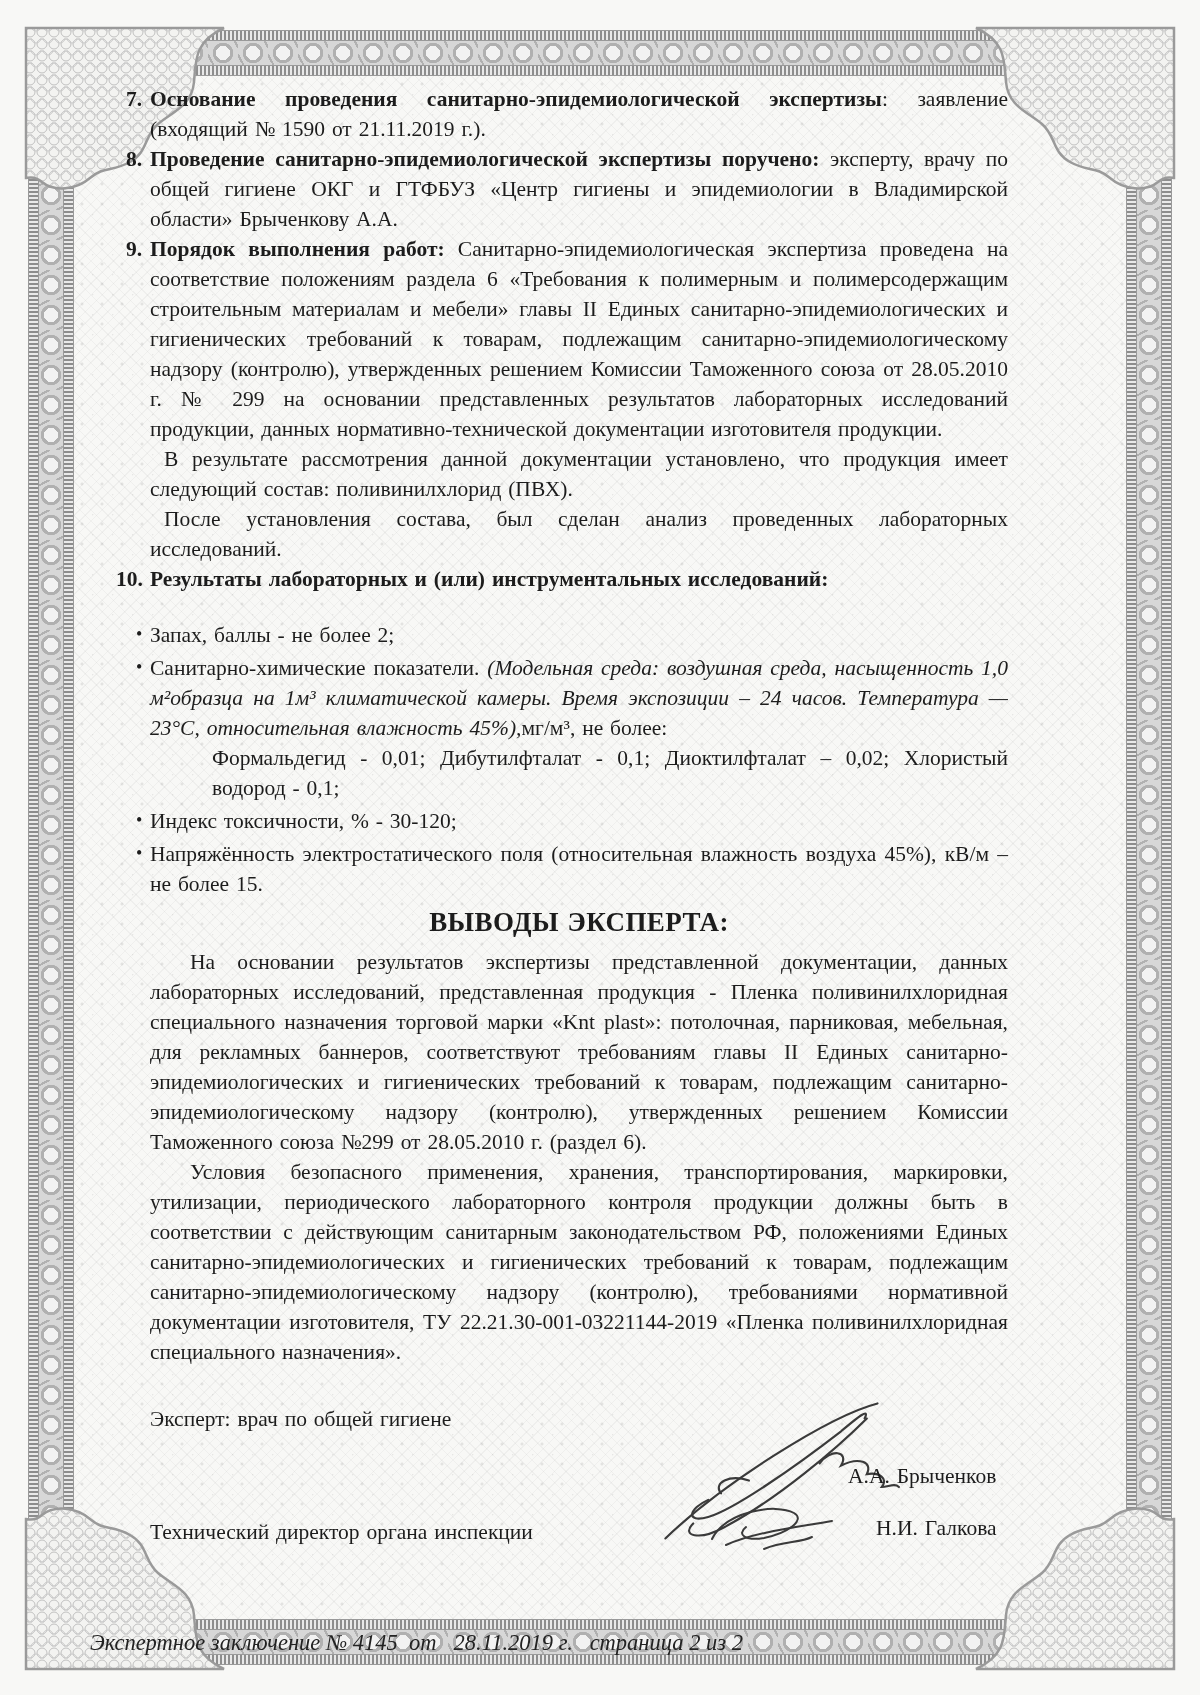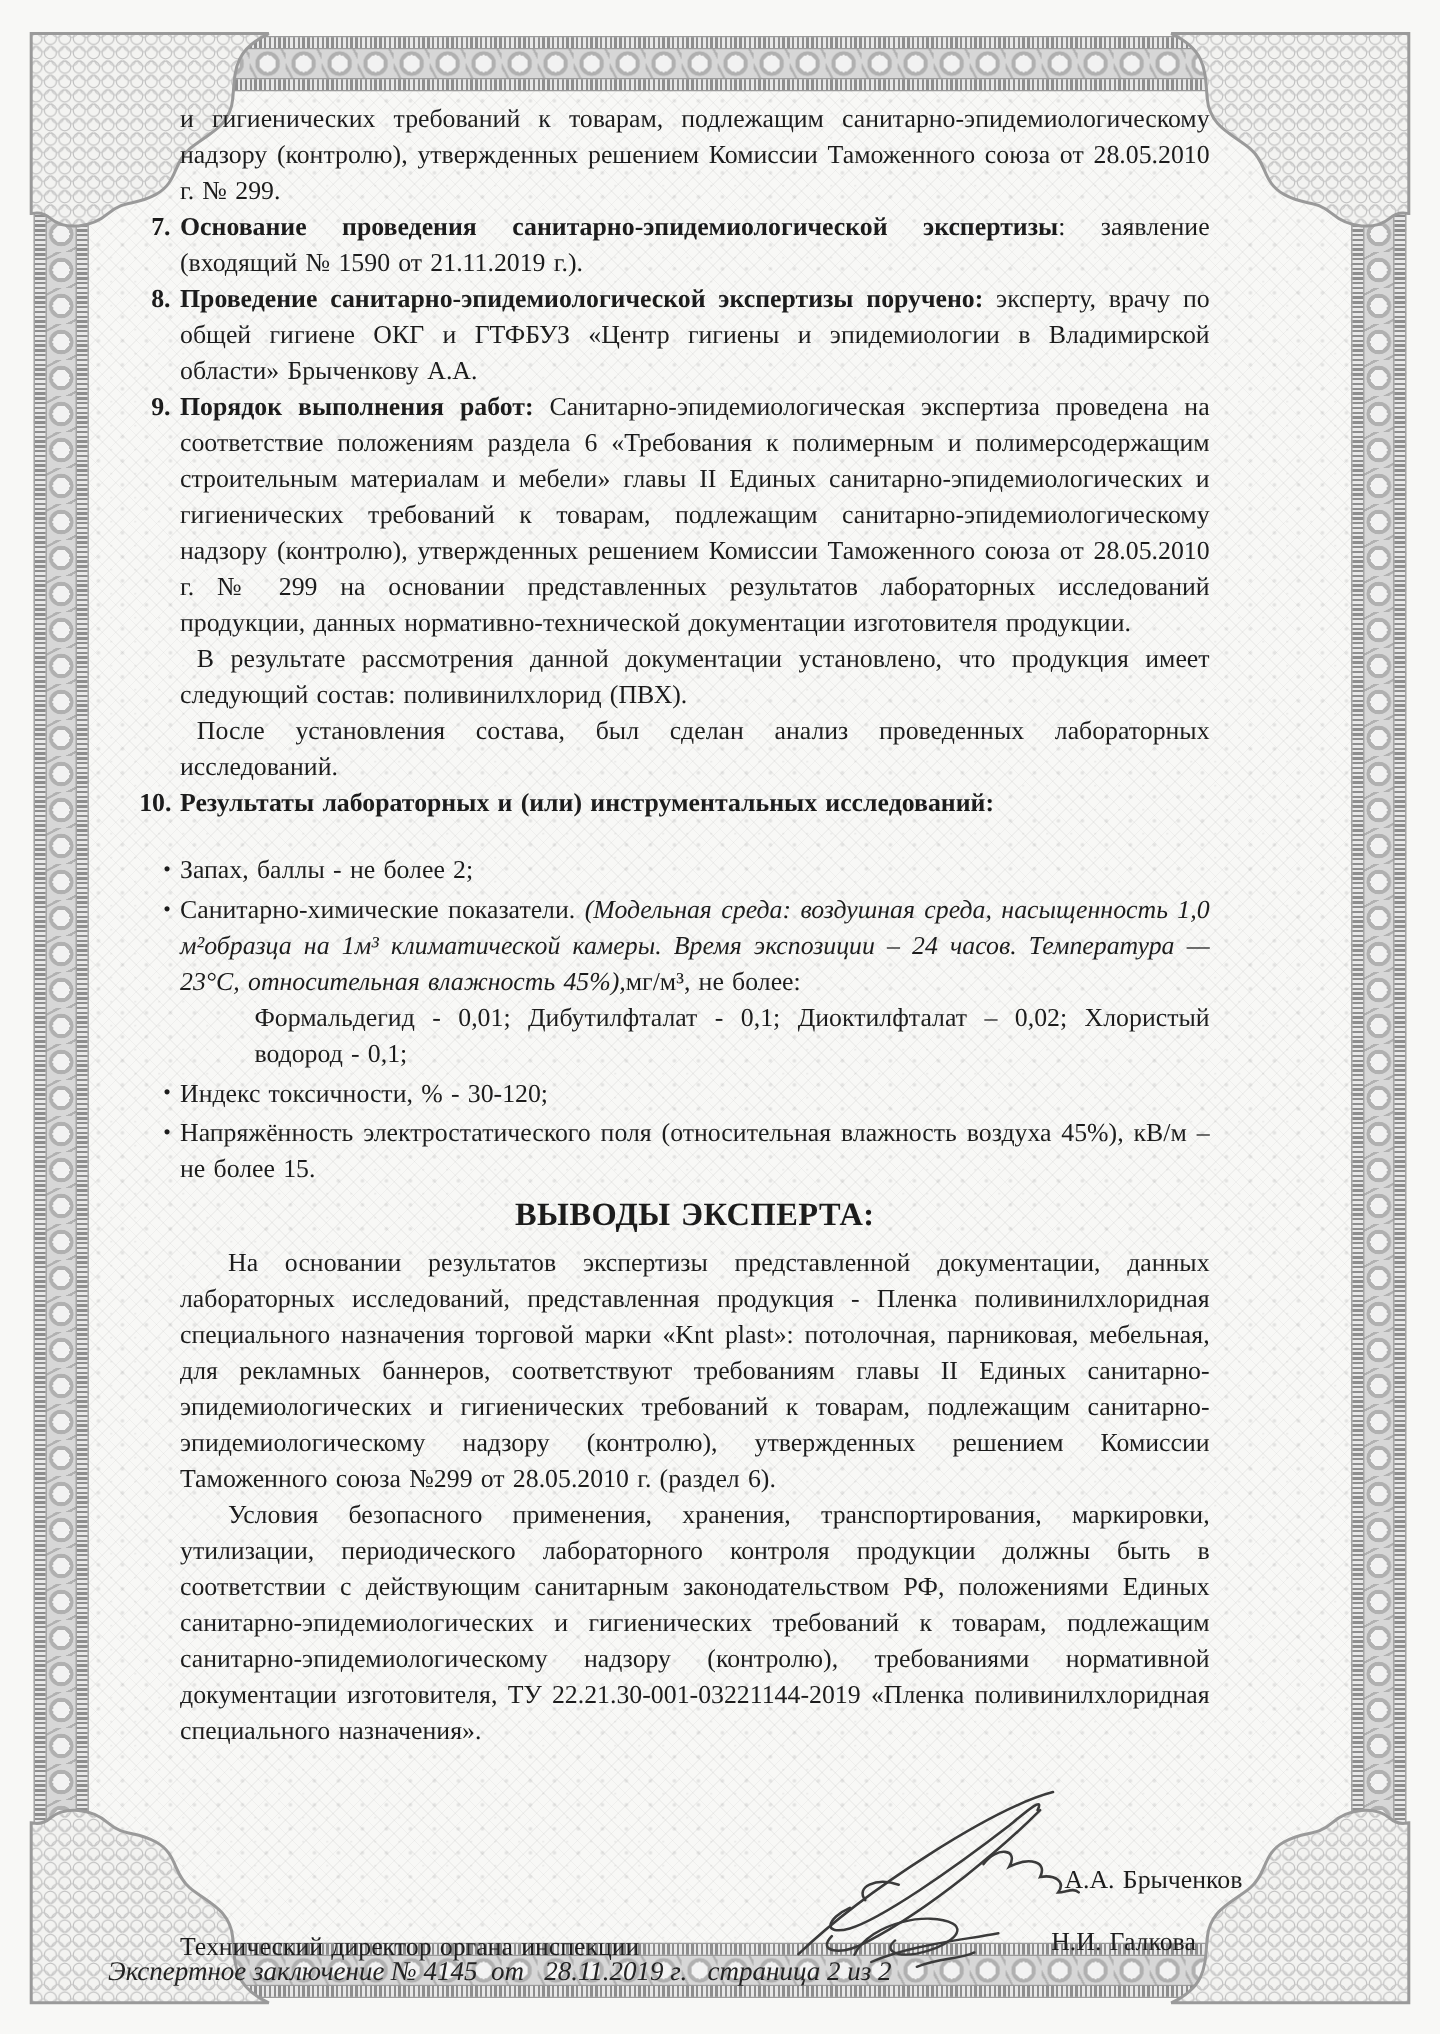--- a/index.html
+++ b/index.html
@@ -76,21 +76,21 @@
   .it{font-style:italic;}
   .bvalues{padding-left:62px;}
   .concl-head{text-align:center;font-weight:bold;font-size:27px;margin:8px 0 10px;letter-spacing:.4px;}
   .cpara{text-indent:40px;}
   
   .sig-area{position:relative;margin-top:36px;height:218px;text-align:left;}
   .sig-left{line-height:32px;}
   .expert-sig{position:absolute;left:505px;top:-6px;width:250px;height:150px;}
   .dir-sig{position:absolute;left:556px;top:98px;width:132px;height:52px;}
   .sig-name{position:absolute;white-space:nowrap;}
-  .expert-name{left:737px;top:58px;}
+  .expert-name{left:698px;top:58px;}
   .dir-name{left:726px;top:110px;}
   .dir-title{position:absolute;left:0;top:114px;white-space:nowrap;}
   
   .footer{
     position:absolute;z-index:3;left:90px;top:1560px;
     font-style:italic;font-size:22.5px;line-height:33px;white-space:pre-wrap;color:#222;
   }
   .sigpath{fill:none;stroke:#3a3a3a;stroke-width:2;stroke-linecap:round;}
 </style>
 </head>
@@ -135,21 +135,20 @@
       </svg>
     </div>
   <div class="corner corner-br">
       <svg viewBox="0 0 205 175">
         <use href="#cornerblob"></use>
       </svg>
     </div>
 
   <div class="content">
 
-    <p>и гигиенических требований к товарам, подлежащим санитарно-эпидемиологическому надзору (контролю), утвержденных решением Комиссии Таможенного союза от 28.05.2010 г. № 299.</p>
 
     <div class="num-item">
       <span class="inum">7.</span>
       <span class="bold">Основание проведения санитарно-эпидемиологической экспертизы</span><span>: заявление (входящий № 1590  от  21.11.2019 г.).</span>
     </div>
 
     <div class="num-item">
       <span class="inum">8.</span>
       <span class="bold">Проведение санитарно-эпидемиологической экспертизы поручено:</span><span> эксперту, врачу по общей гигиене ОКГ и ГТФБУЗ «Центр гигиены и эпидемиологии в Владимирской области» Брыченкову А.А.</span>
     </div>
@@ -185,20 +184,21 @@
         <span>Напряжённость электростатического поля (относительная влажность воздуха 45%), кВ/м – не более 15.</span>
       </div>
     </div>
 
     <div class="concl-head">ВЫВОДЫ ЭКСПЕРТА:</div>
     <p class="cpara">На основании результатов экспертизы представленной документации, данных лабораторных исследований, представленная продукция - Пленка поливинилхлоридная специального назначения торговой марки «Knt plast»: потолочная, парниковая, мебельная, для рекламных баннеров, соответствуют требованиям главы II Единых санитарно-эпидемиологических и гигиенических требований к товарам, подлежащим санитарно-эпидемиологическому надзору (контролю), утвержденных решением Комиссии Таможенного союза №299 от 28.05.2010 г. (раздел 6).</p>
     <p class="cpara">Условия безопасного применения, хранения, транспортирования, маркировки, утилизации, периодического лабораторного контроля продукции должны быть в соответствии с действующим санитарным законодательством РФ, положениями Единых санитарно-эпидемиологических и гигиенических требований к товарам, подлежащим санитарно-эпидемиологическому надзору (контролю), требованиями нормативной документации изготовителя, ТУ 22.21.30-001-03221144-2019 «Пленка поливинилхлоридная специального назначения».</p>
 
     <div class="sig-area">
       <div class="sig-left">
+        <div>Эксперт: врач по общей гигиене</div>
       </div>
 
       <svg class="expert-sig" viewBox="0 0 230 140">
         <path class="sigpath" d="M8,132 C60,82 160,18 206,6"></path>
         <path class="sigpath" d="M34,118 C22,130 40,134 62,122 C112,96 168,48 196,20"></path>
         <path class="sigpath" d="M48,96 C30,104 26,118 48,112 C72,105 128,66 172,32 C184,22 200,8 194,20"></path>
         <path class="sigpath" d="M60,90 C52,80 68,72 86,78"></path>
         <path class="sigpath" d="M152,62 C162,48 180,50 172,64 C188,56 202,60 196,72 C208,70 216,76 210,84 C216,84 222,80 226,84"></path>
       </svg>
       <div class="sig-name expert-name">А.А. Брыченков</div>

